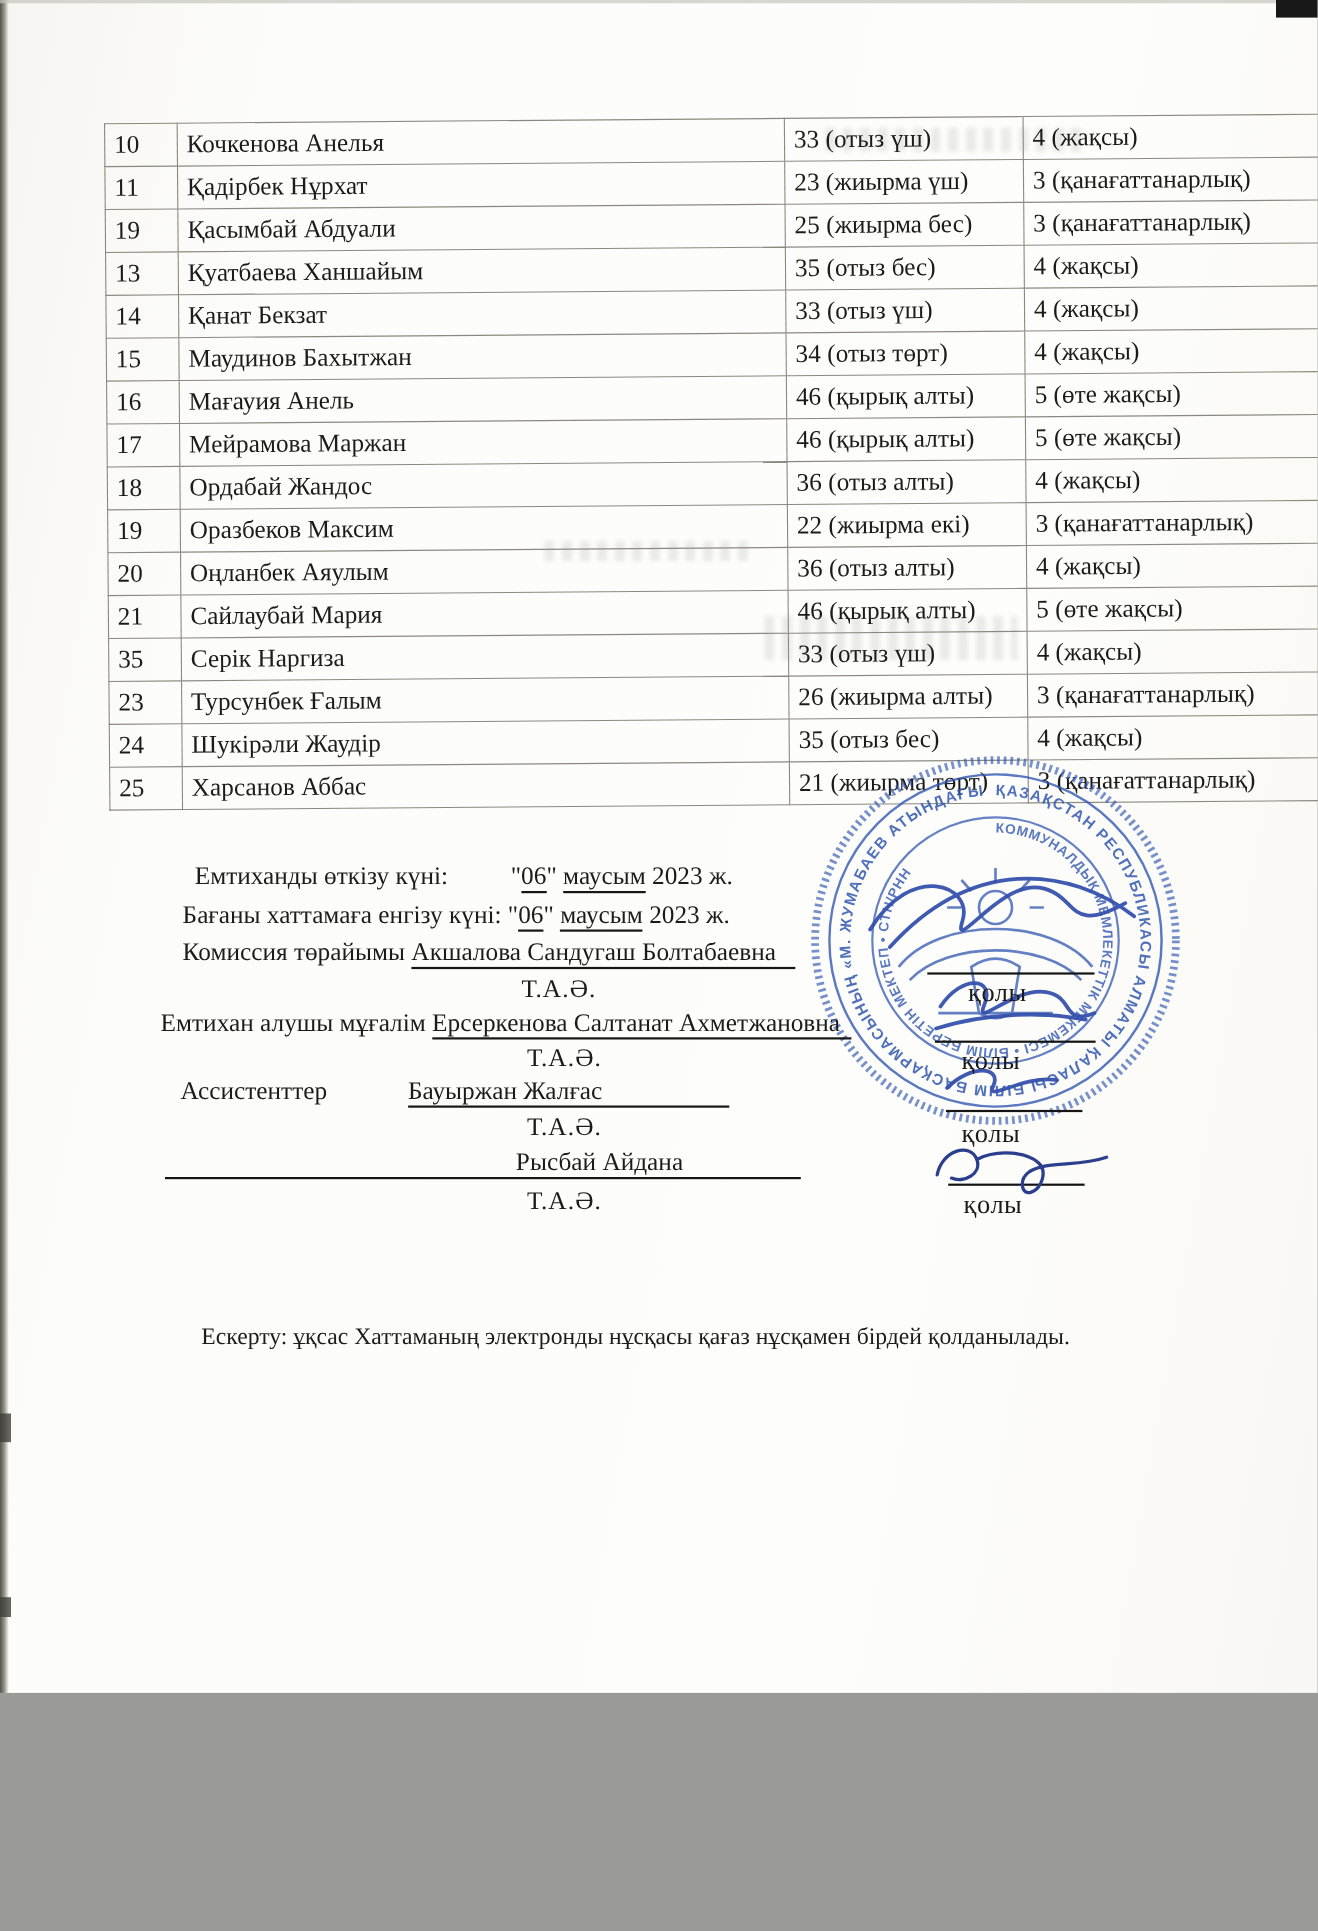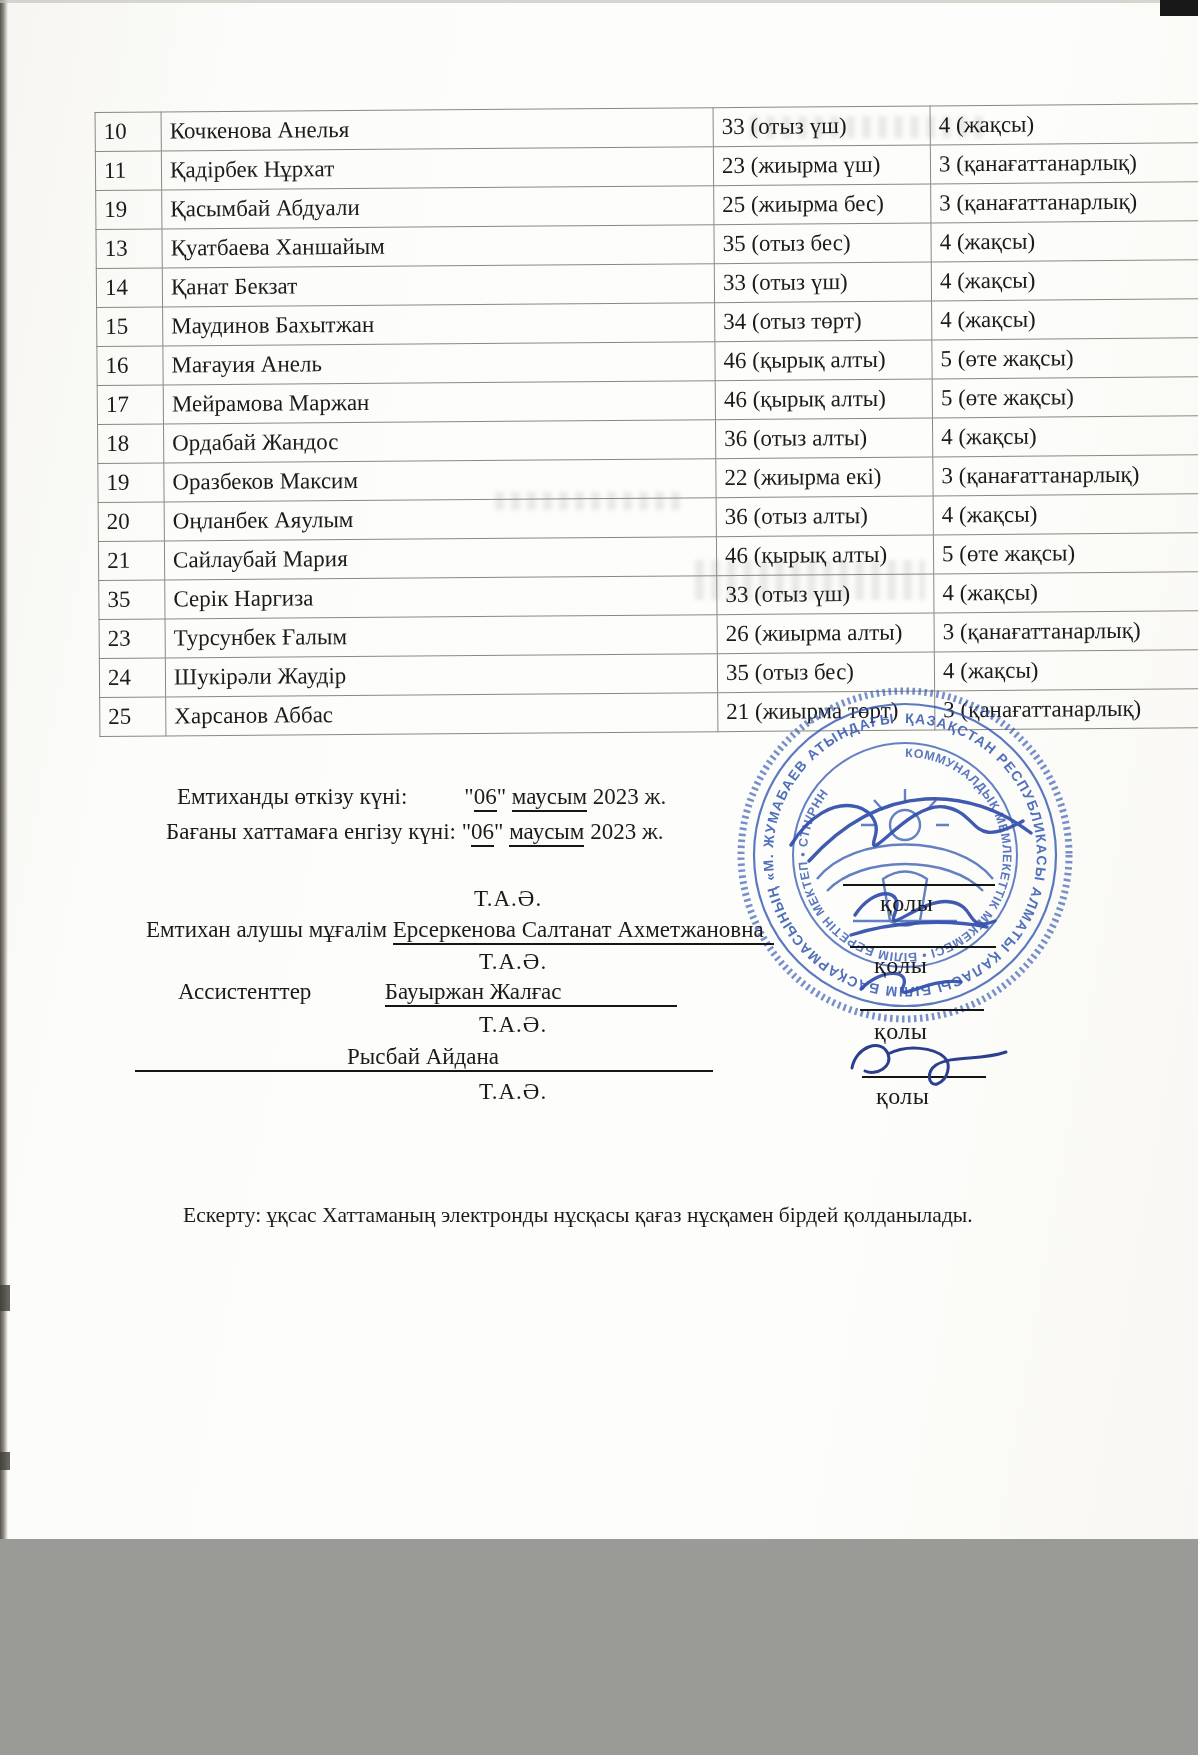--- a/index.html
+++ b/index.html
@@ -166,39 +166,43 @@
   </table>
 
   <div class="fline" style="left:177px;top:784px;">
     <span>Емтиханды өткізу күні:</span><span style="display:inline-block;width:57px;"></span><span>"</span><span class="u">06</span><span>"</span> <span class="u">маусым</span><span> 2023</span><span> ж.</span>
   </div>
 
   <div class="fline" style="left:166px;top:819px;">
     <span>Бағаны хаттамаға енгізу күні:</span> <span>"</span><span class="u">06</span><span>"</span> <span class="u">маусым</span><span> 2023</span><span> ж.</span>
   </div>
 
+  <div class="fline" style="left:166px;top:853px;">
+    <span>Комиссия төрайымы</span>
+    <span class="u" style="padding-right:18px;">Акшалова Сандугаш Болтабаевна</span>
+  </div>
 
   <div class="fline taa" style="left:474px;top:886px;">Т.А.Ә.</div>
 
   <div class="fline" style="left:146px;top:917px;">
     <span>Емтихан алушы мұғалім</span>
     <span class="u" style="padding-right:10px;">Ерсеркенова Салтанат Ахметжановна</span>
   </div>
 
   <div class="fline taa" style="left:479px;top:949px;">Т.А.Ә.</div>
 
-  <div class="fline" style="left:178px;top:979px;">
+  <div class="fline" style="left:164px;top:979px;">
     <span>Ассистенттер</span>
     <span style="display:inline-block;width:62px;"></span>
     <span class="u" style="padding-right:115px;">Бауыржан Жалғас</span>
   </div>
 
   <div class="fline taa" style="left:479px;top:1012px;">Т.А.Ә.</div>
 
-  <div class="fline" style="left:135px;top:1044px;width:578px;border-bottom:2px solid #161616;">
+  <div class="fline" style="left:150px;top:1044px;width:578px;border-bottom:2px solid #161616;text-align:center;">
     <span style="display:inline-block;width:212px;"></span><span>Рысбай Айдана</span>
   </div>
 
   <div class="fline taa" style="left:479px;top:1079px;">Т.А.Ә.</div>
 
   <svg class="stamp" viewBox="0 0 344 344">
     <g fill="none" stroke="#2e54b0">
       <circle cx="172" cy="172" r="164" stroke-width="7" stroke-dasharray="2.5,3.5" opacity="0.7"></circle>
       <circle cx="172" cy="172" r="151" stroke-width="2.2" opacity="0.85"></circle>
       <circle cx="172" cy="172" r="112" stroke-width="2" opacity="0.8"></circle>

